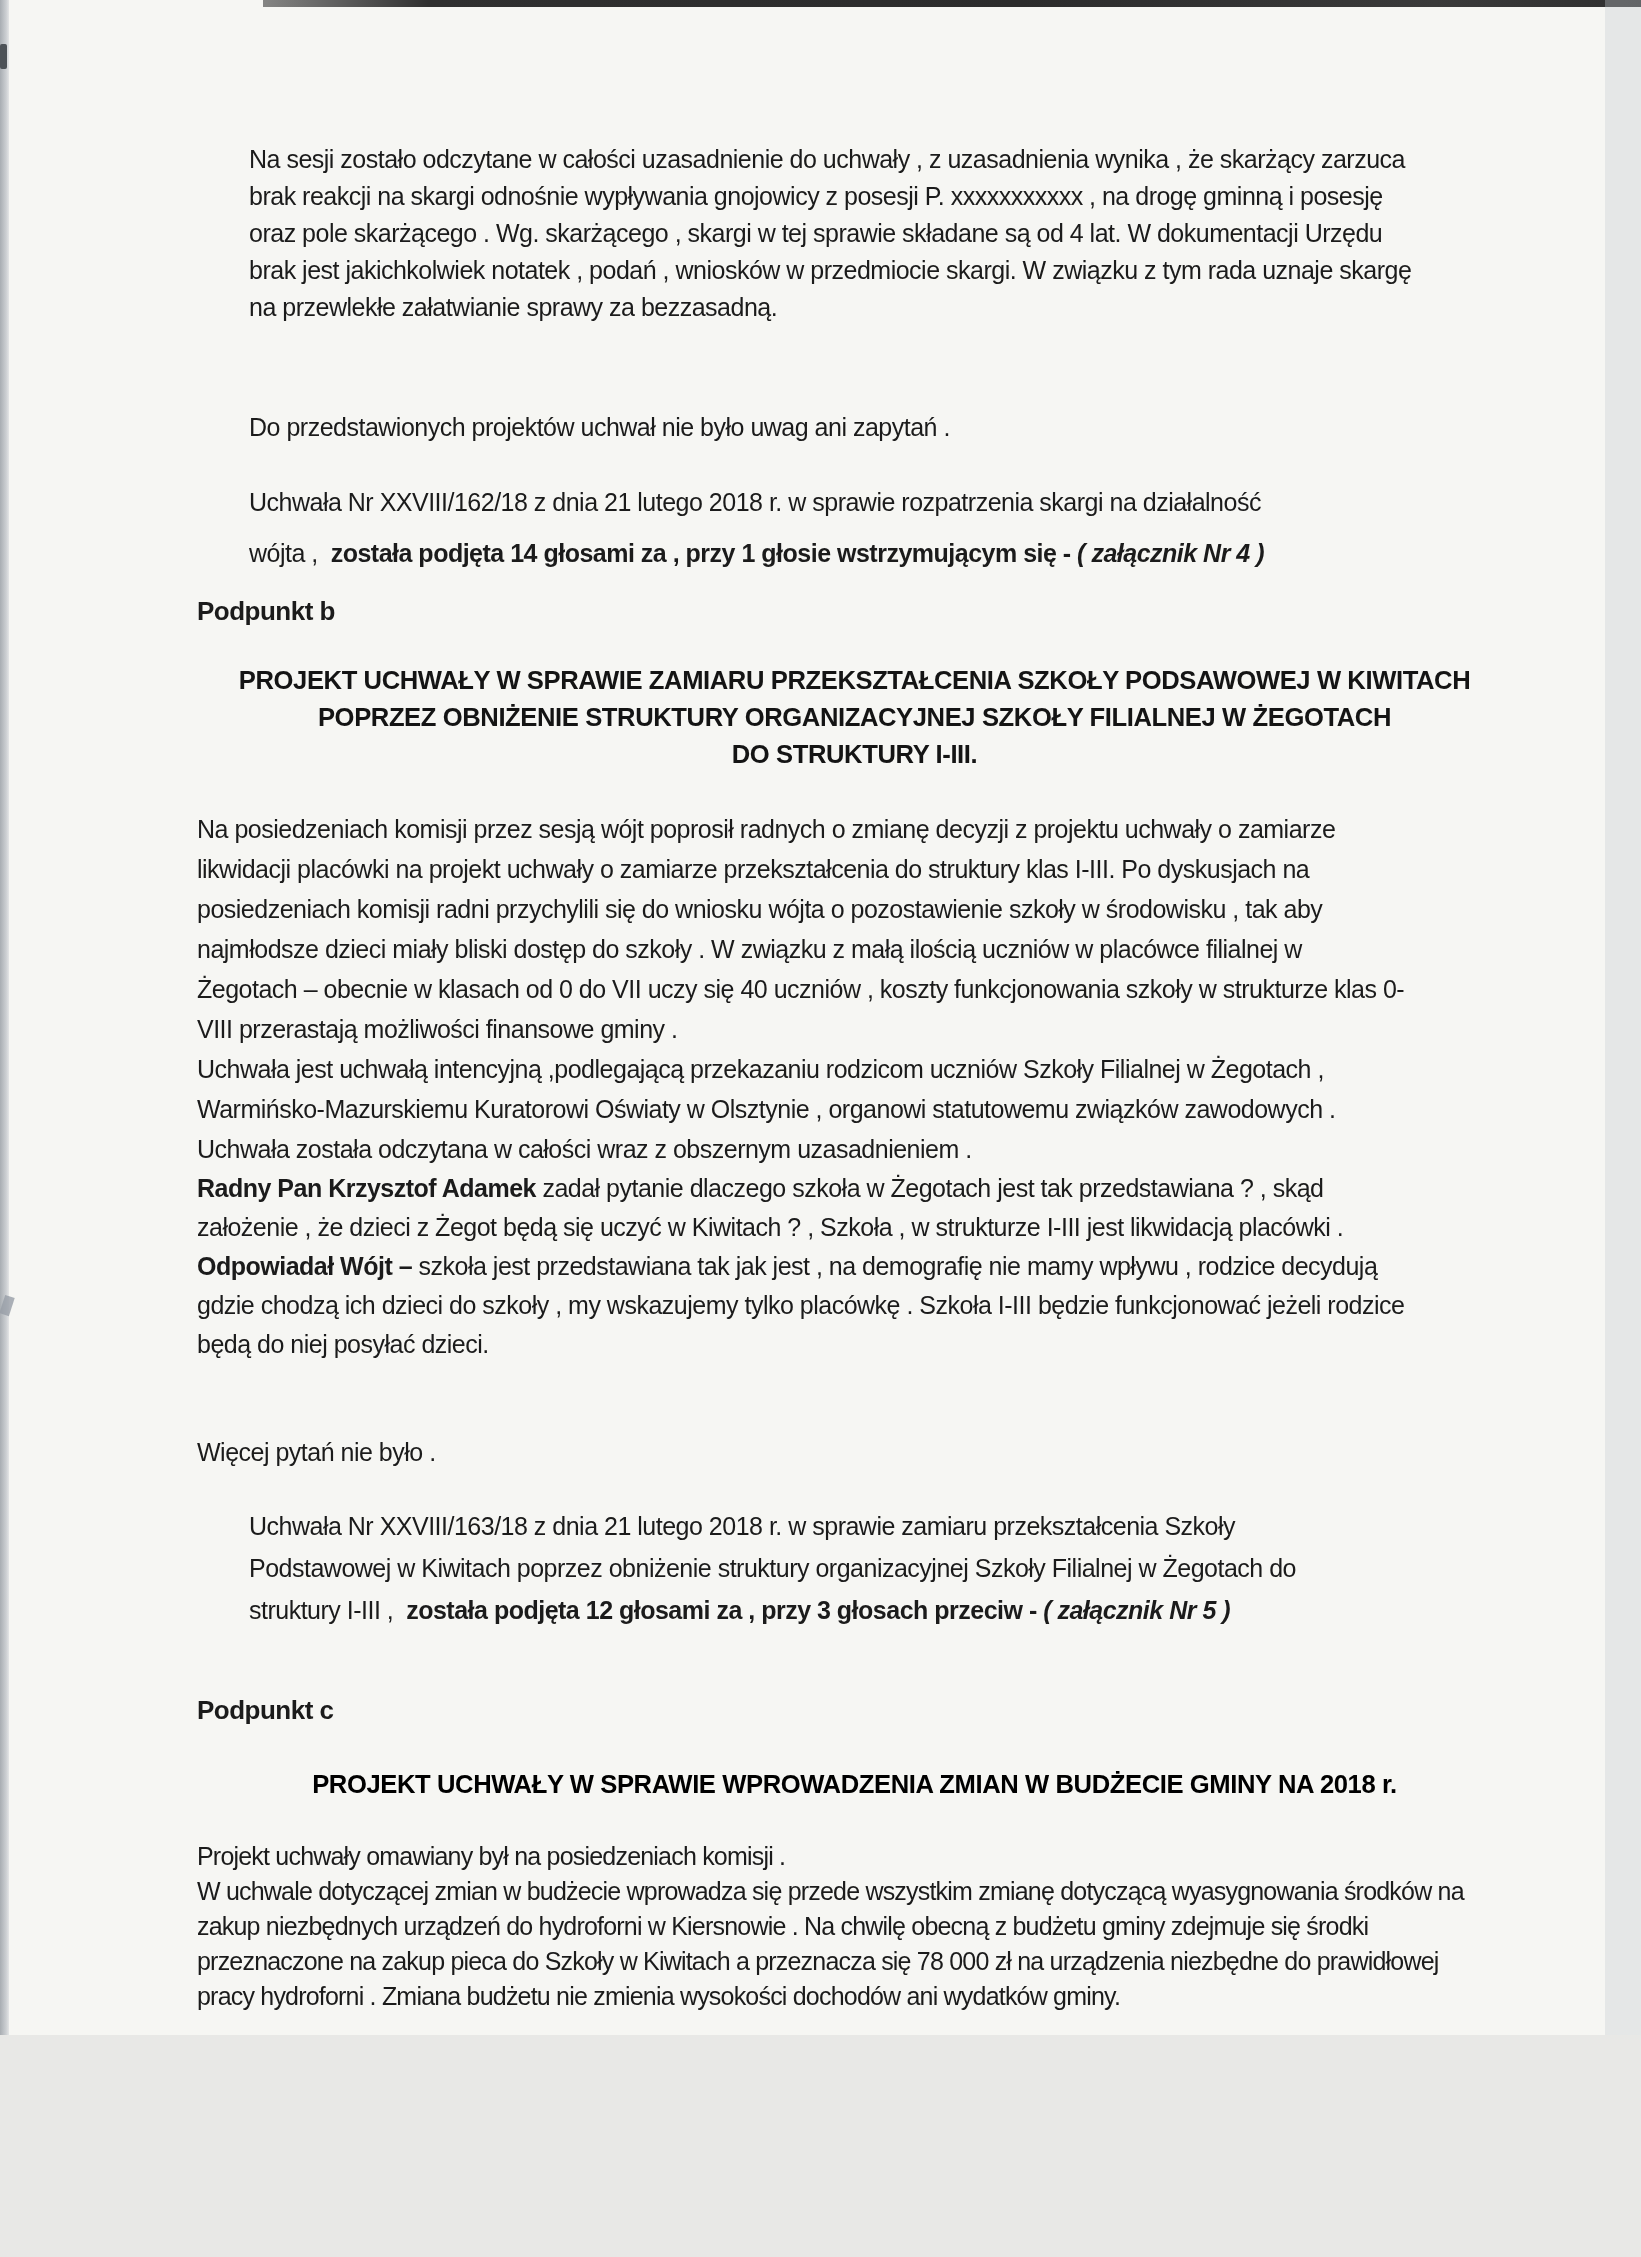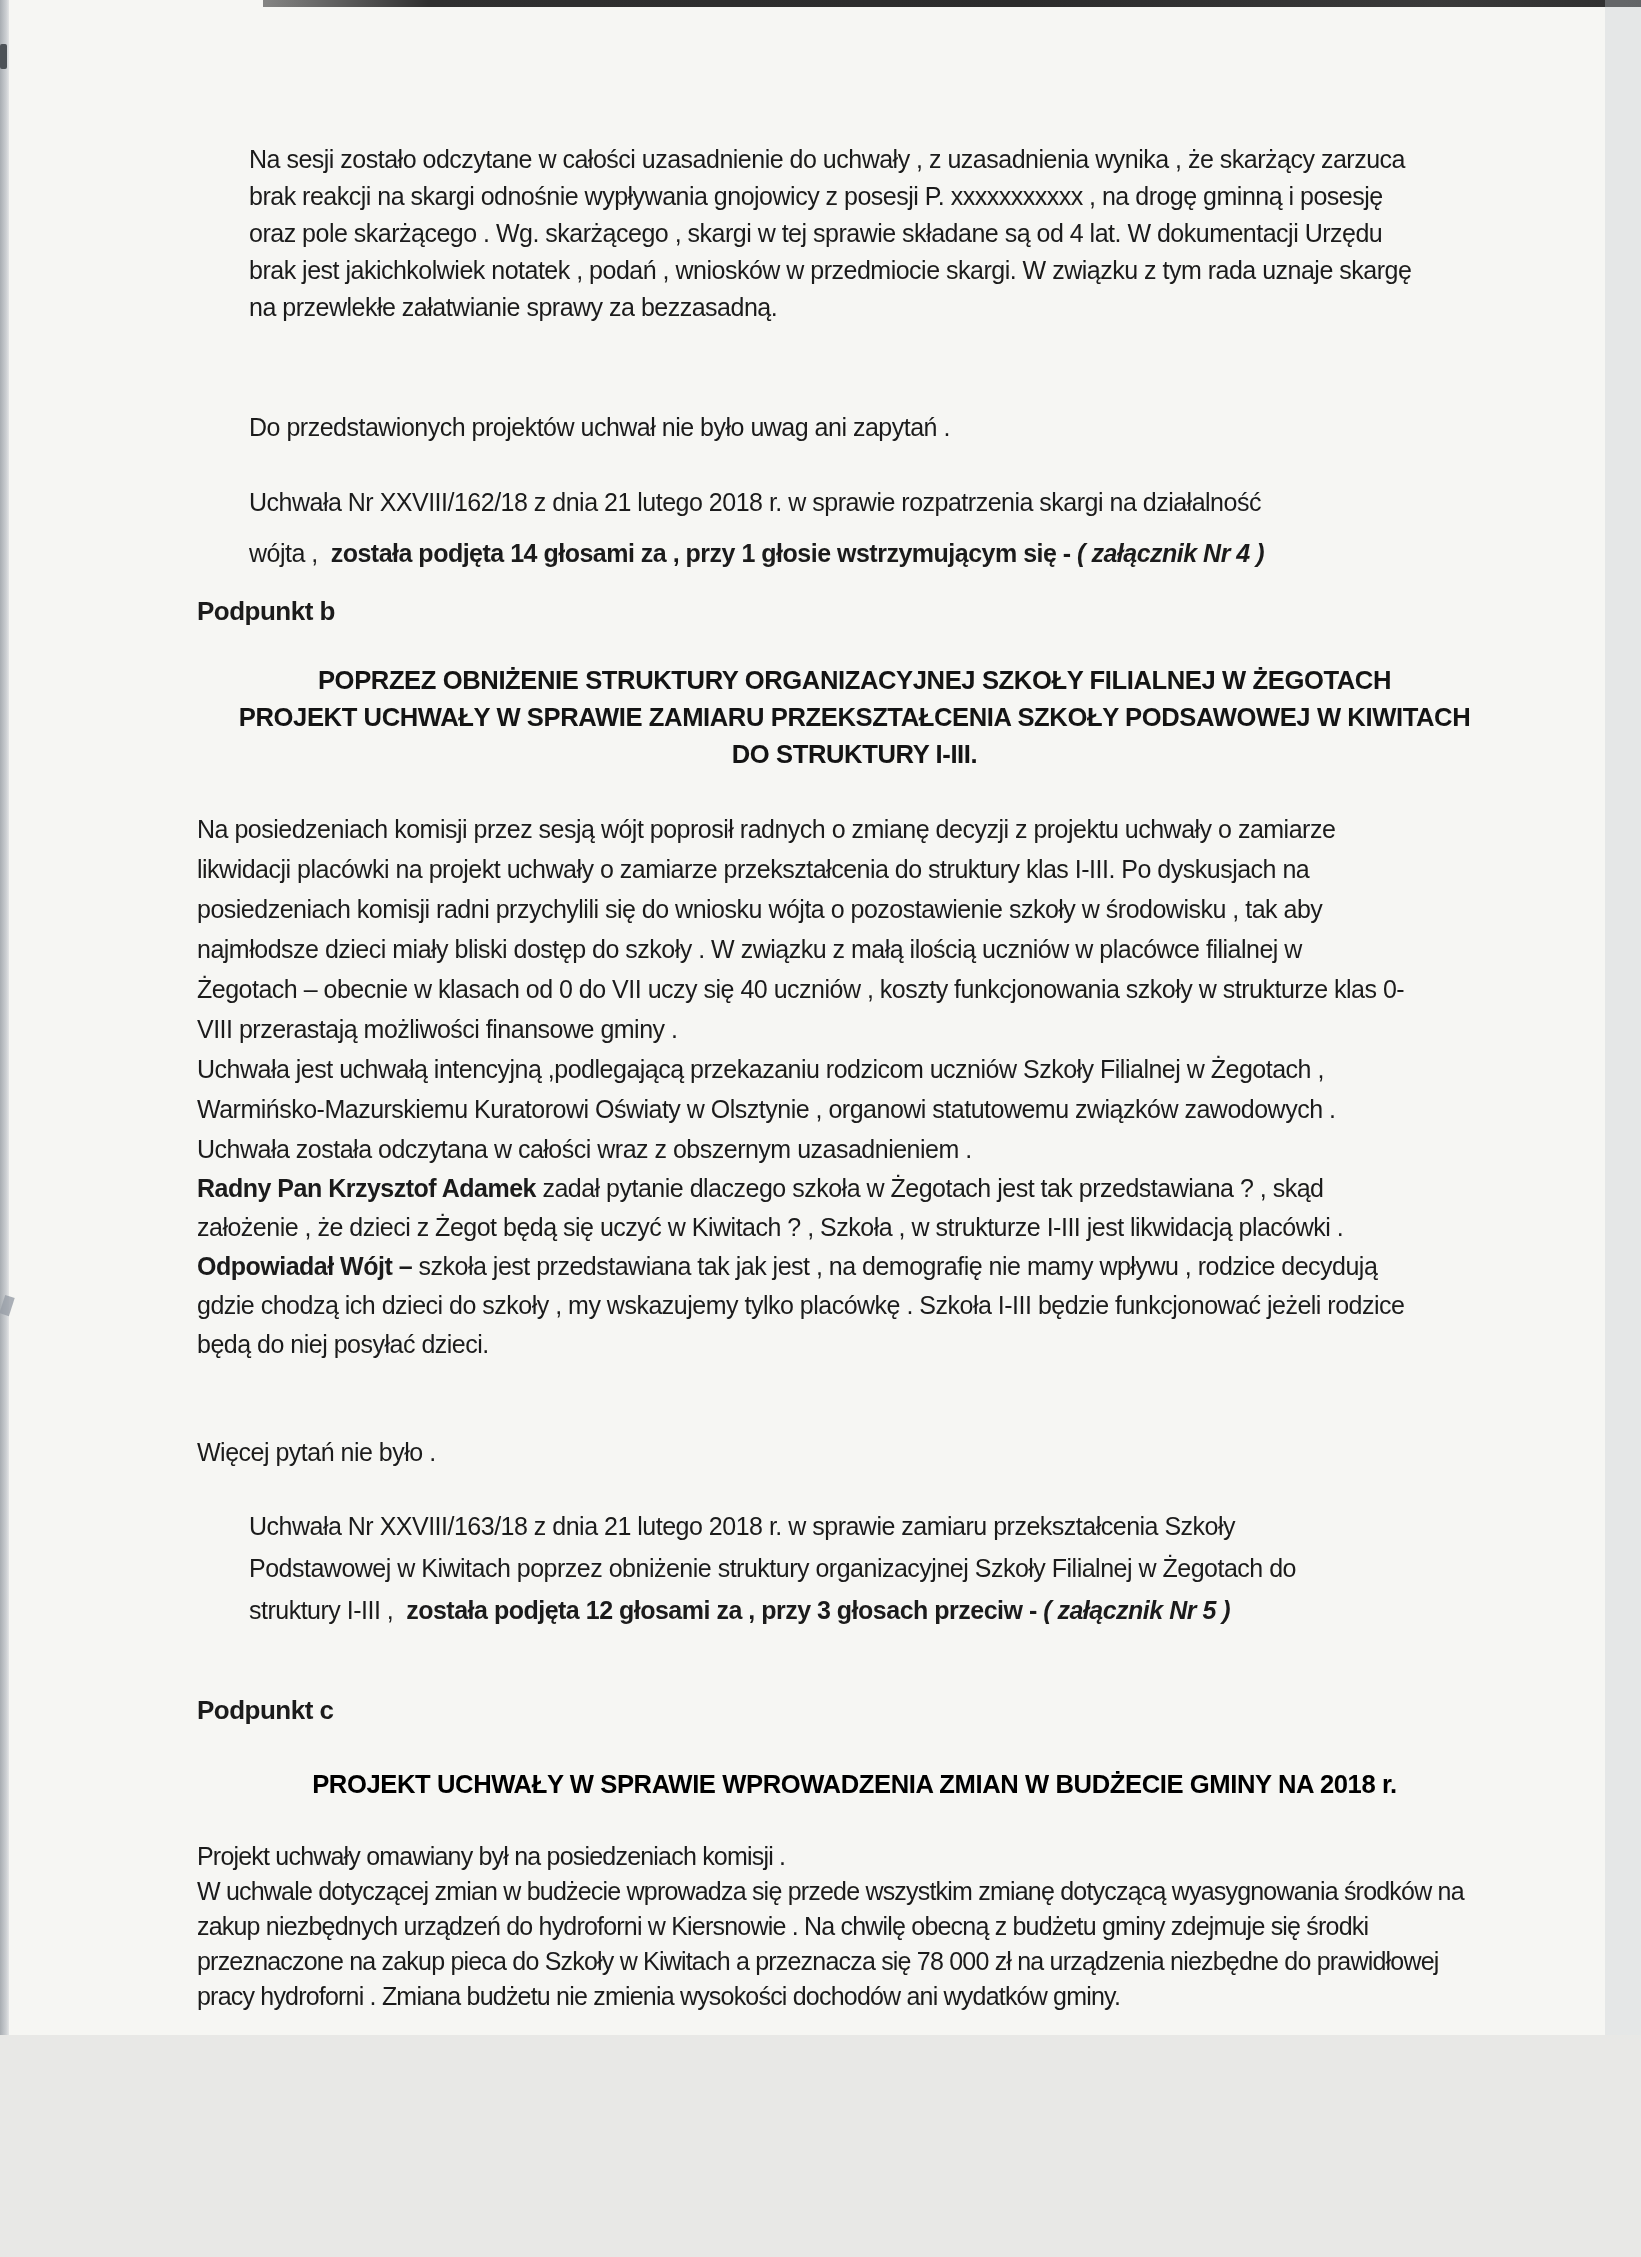--- a/index.html
+++ b/index.html
@@ -64,22 +64,22 @@
 
   <div class="blk indent noremarks1">Do przedstawionych projektów uchwał nie było uwag ani zapytań .</div>
 
   <div class="blk indent res162 resolution">
     <span>Uchwała Nr XXVIII/162/18 z dnia 21 lutego 2018 r. w sprawie rozpatrzenia skargi na działalność wójta ,&nbsp;&nbsp;</span><span class="seg-bold">została podjęta 14 głosami za , przy 1 głosie wstrzymującym się - </span><span class="seg-bolditalic">( załącznik Nr 4 )</span>
   </div>
 
   <div class="blk flush podb">Podpunkt b</div>
 
   <div class="blk headb">
+    <div>PROJEKT UCHWAŁY W SPRAWIE ZAMIARU PRZEKSZTAŁCENIA SZKOŁY PODSAWOWEJ W KIWITACH</div>
     <div>POPRZEZ OBNIŻENIE STRUKTURY ORGANIZACYJNEJ SZKOŁY FILIALNEJ W ŻEGOTACH</div>
-    <div>PROJEKT UCHWAŁY W SPRAWIE ZAMIARU PRZEKSZTAŁCENIA SZKOŁY PODSAWOWEJ W KIWITACH</div>
     <div>DO STRUKTURY I-III.</div>
   </div>
 
   <div class="blk flush komisje">
     <p class="subpara">Na posiedzeniach komisji przez sesją wójt poprosił radnych o zmianę decyzji z projektu uchwały o zamiarze likwidacji placówki na projekt uchwały o zamiarze przekształcenia do struktury klas I-III. Po dyskusjach na posiedzeniach komisji radni przychylili się do wniosku wójta o pozostawienie szkoły w środowisku , tak aby najmłodsze dzieci miały bliski dostęp do szkoły . W związku z małą ilością uczniów w placówce filialnej w Żegotach – obecnie w klasach od 0 do VII uczy się 40 uczniów , koszty funkcjonowania szkoły w strukturze klas 0-VIII przerastają możliwości finansowe gminy .</p>
     <p class="subpara">Uchwała jest uchwałą intencyjną ,podlegającą przekazaniu rodzicom uczniów Szkoły Filialnej w Żegotach , Warmińsko-Mazurskiemu Kuratorowi Oświaty w Olsztynie , organowi statutowemu związków zawodowych . Uchwała została odczytana w całości wraz z obszernym uzasadnieniem .</p>
   </div>
 
   <div class="blk flush qa">
     <p class="subpara">

